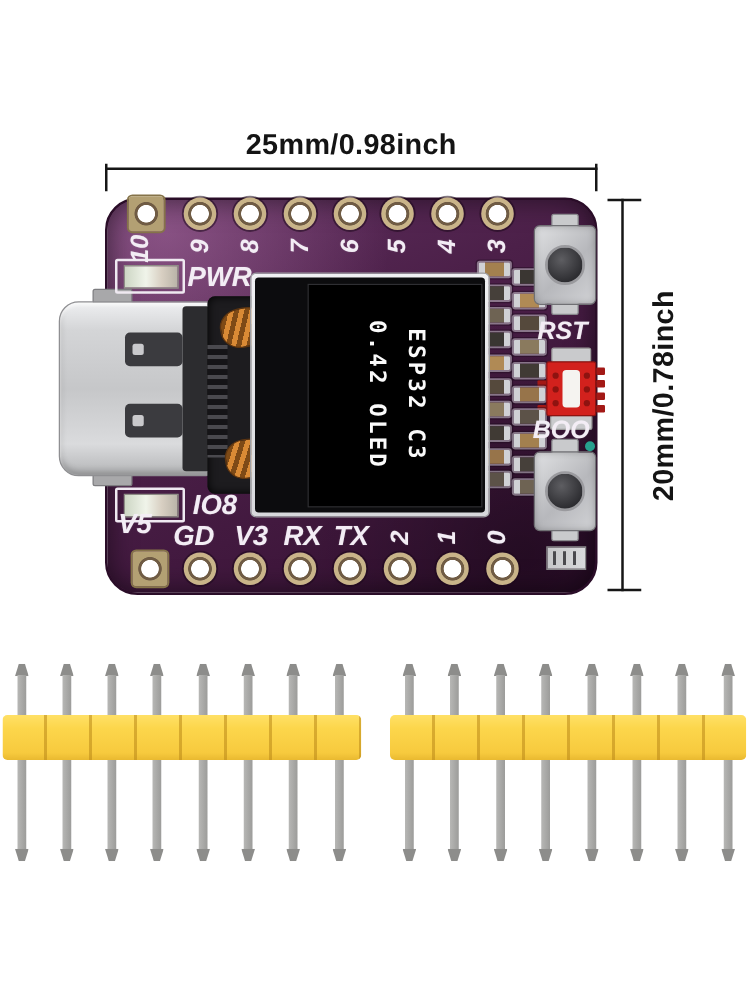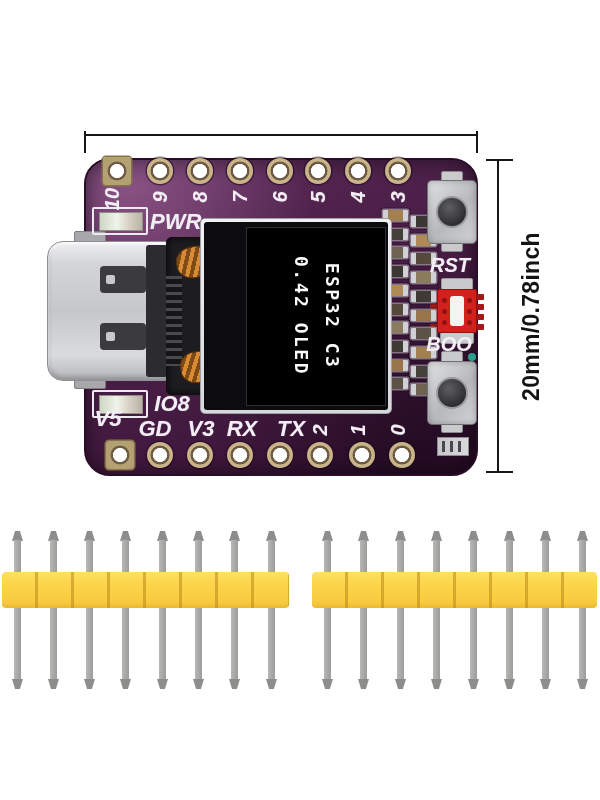--- a/index.html
+++ b/index.html
@@ -113,20 +113,21 @@
                    linear-gradient(180deg,#ffe066 0%,#fcd64b 30%,#f7ca3e 84%,#e9b930 100%);}
   .pin-shaft{position:absolute;width:7px;height:140px;z-index:2;
         background:linear-gradient(90deg,#b7b7b5,#9c9c9a);}
   .pin-tip{position:absolute;width:11px;height:10px;background:#8d8d8b;z-index:2;}
 </style>
 </head>
 <body>
 
 <div class="stage" id="stage">
 
+  <div class="dimlabel" style="left:161px;top:102px;width:240px;">25mm/0.98inch</div>
   <div class="dimline" style="left:84px;top:134px;width:394px;height:2px;"></div>
   <div class="dimline" style="left:84px;top:131px;width:2px;height:22px;"></div>
   <div class="dimline" style="left:476px;top:131px;width:2px;height:22px;"></div>
 
   <div class="dimlabel vert" style="left:411px;top:303px;width:240px;">20mm/0.78inch</div>
   <div class="dimline" style="left:497px;top:159px;width:2px;height:314px;"></div>
   <div class="dimline" style="left:486px;top:159px;width:27px;height:2px;"></div>
   <div class="dimline" style="left:486px;top:471px;width:27px;height:2px;"></div>
 
   <div class="pcb"></div>
@@ -204,21 +205,21 @@
   <div class="btn-body" style="left:427px;top:361px;"></div>
   <div class="btn-cap" style="left:436px;top:377px;"></div>
   <div class="btn-tab" style="left:441px;top:421px;"></div>
 
   <div class="stripe-comp"></div>
 
   <span class="sk big" style="left:86px;top:408px;width:44px;line-height:22px;height:22px;">V5</span>
   <span class="sk big" style="left:133px;top:418px;width:44px;line-height:22px;height:22px;">GD</span>
   <span class="sk big" style="left:179px;top:418px;width:44px;line-height:22px;height:22px;">V3</span>
   <span class="sk big" style="left:220px;top:418px;width:44px;line-height:22px;height:22px;">RX</span>
-  <span class="sk big" style="left:269px;top:418px;width:44px;line-height:22px;height:22px;">TX</span>
+  <span class="sk big" style="left:259px;top:418px;width:44px;line-height:22px;height:22px;">TX</span>
   <span class="sk rot" style="left:302px;top:422px;width:36px;">2</span>
   <span class="sk rot" style="left:340px;top:422px;width:36px;">1</span>
   <span class="sk rot" style="left:380px;top:422px;width:36px;">0</span>
 
   <div class="pad sq" style="left:106px;top:441px;"></div>
   <div class="pad" style="left:147px;top:442px;"></div>
   <div class="pad" style="left:187px;top:442px;"></div>
   <div class="pad" style="left:227px;top:442px;"></div>
   <div class="pad" style="left:267px;top:442px;"></div>
   <div class="pad" style="left:307px;top:442px;"></div>

